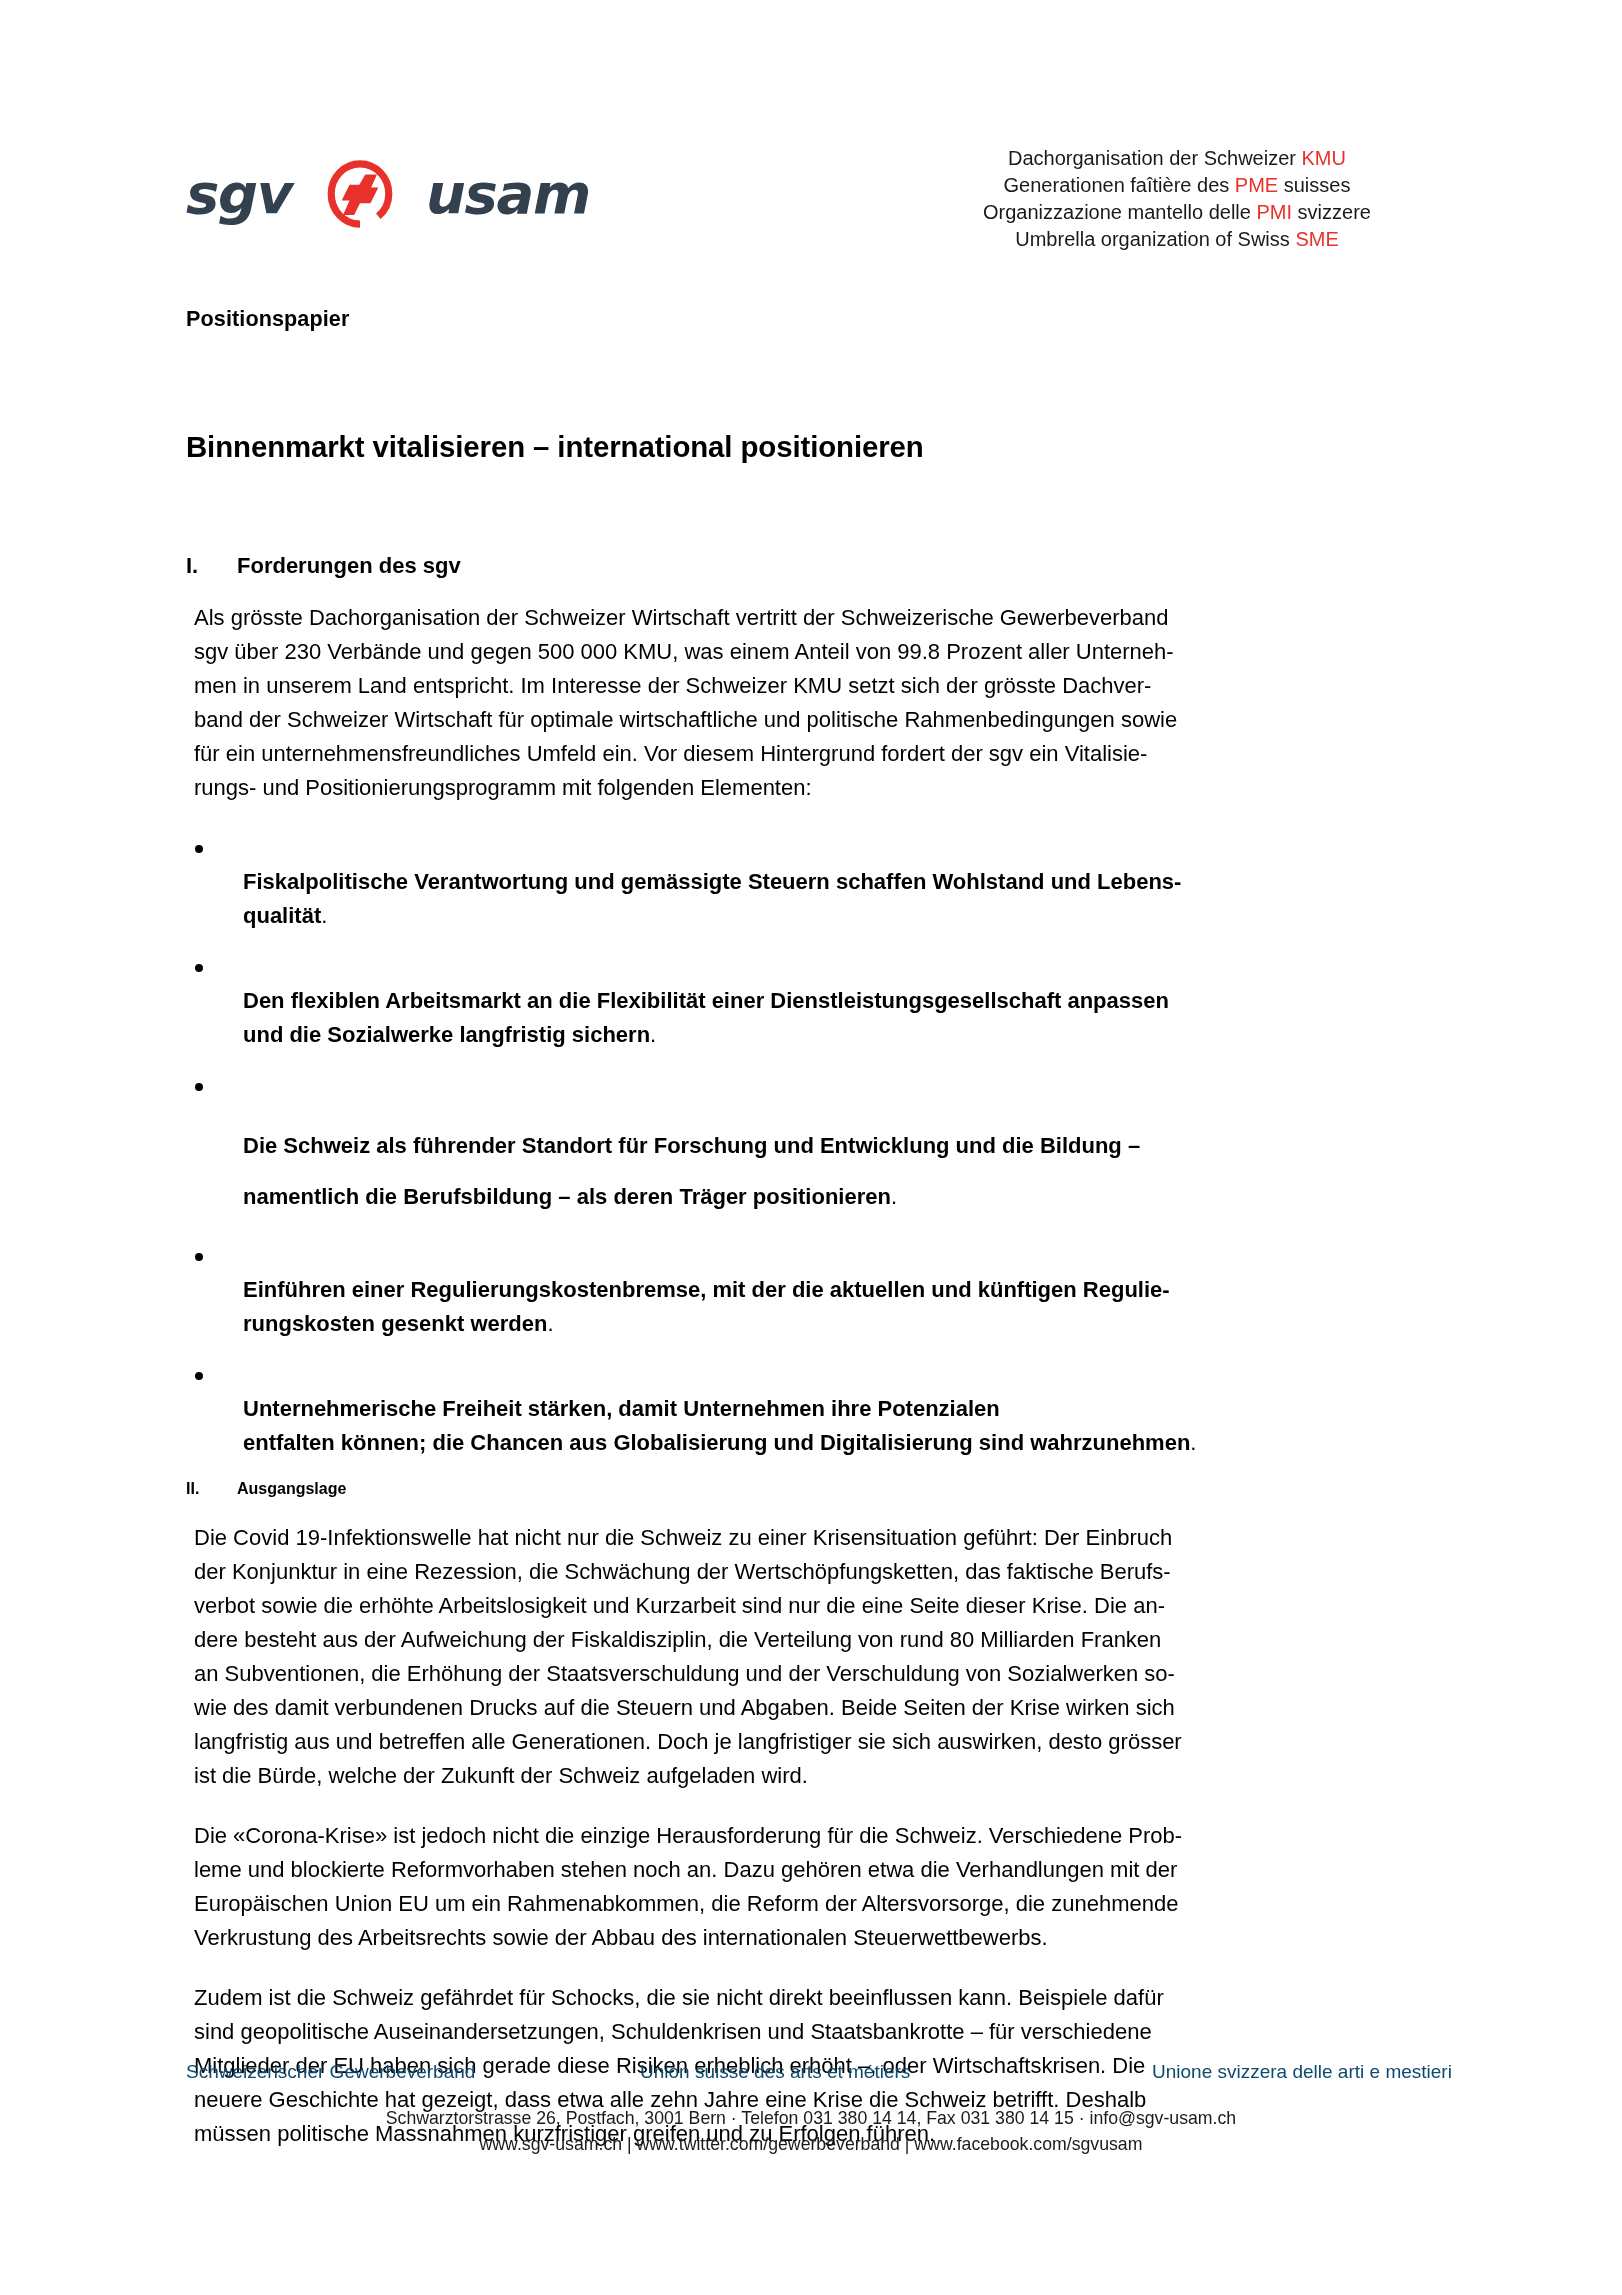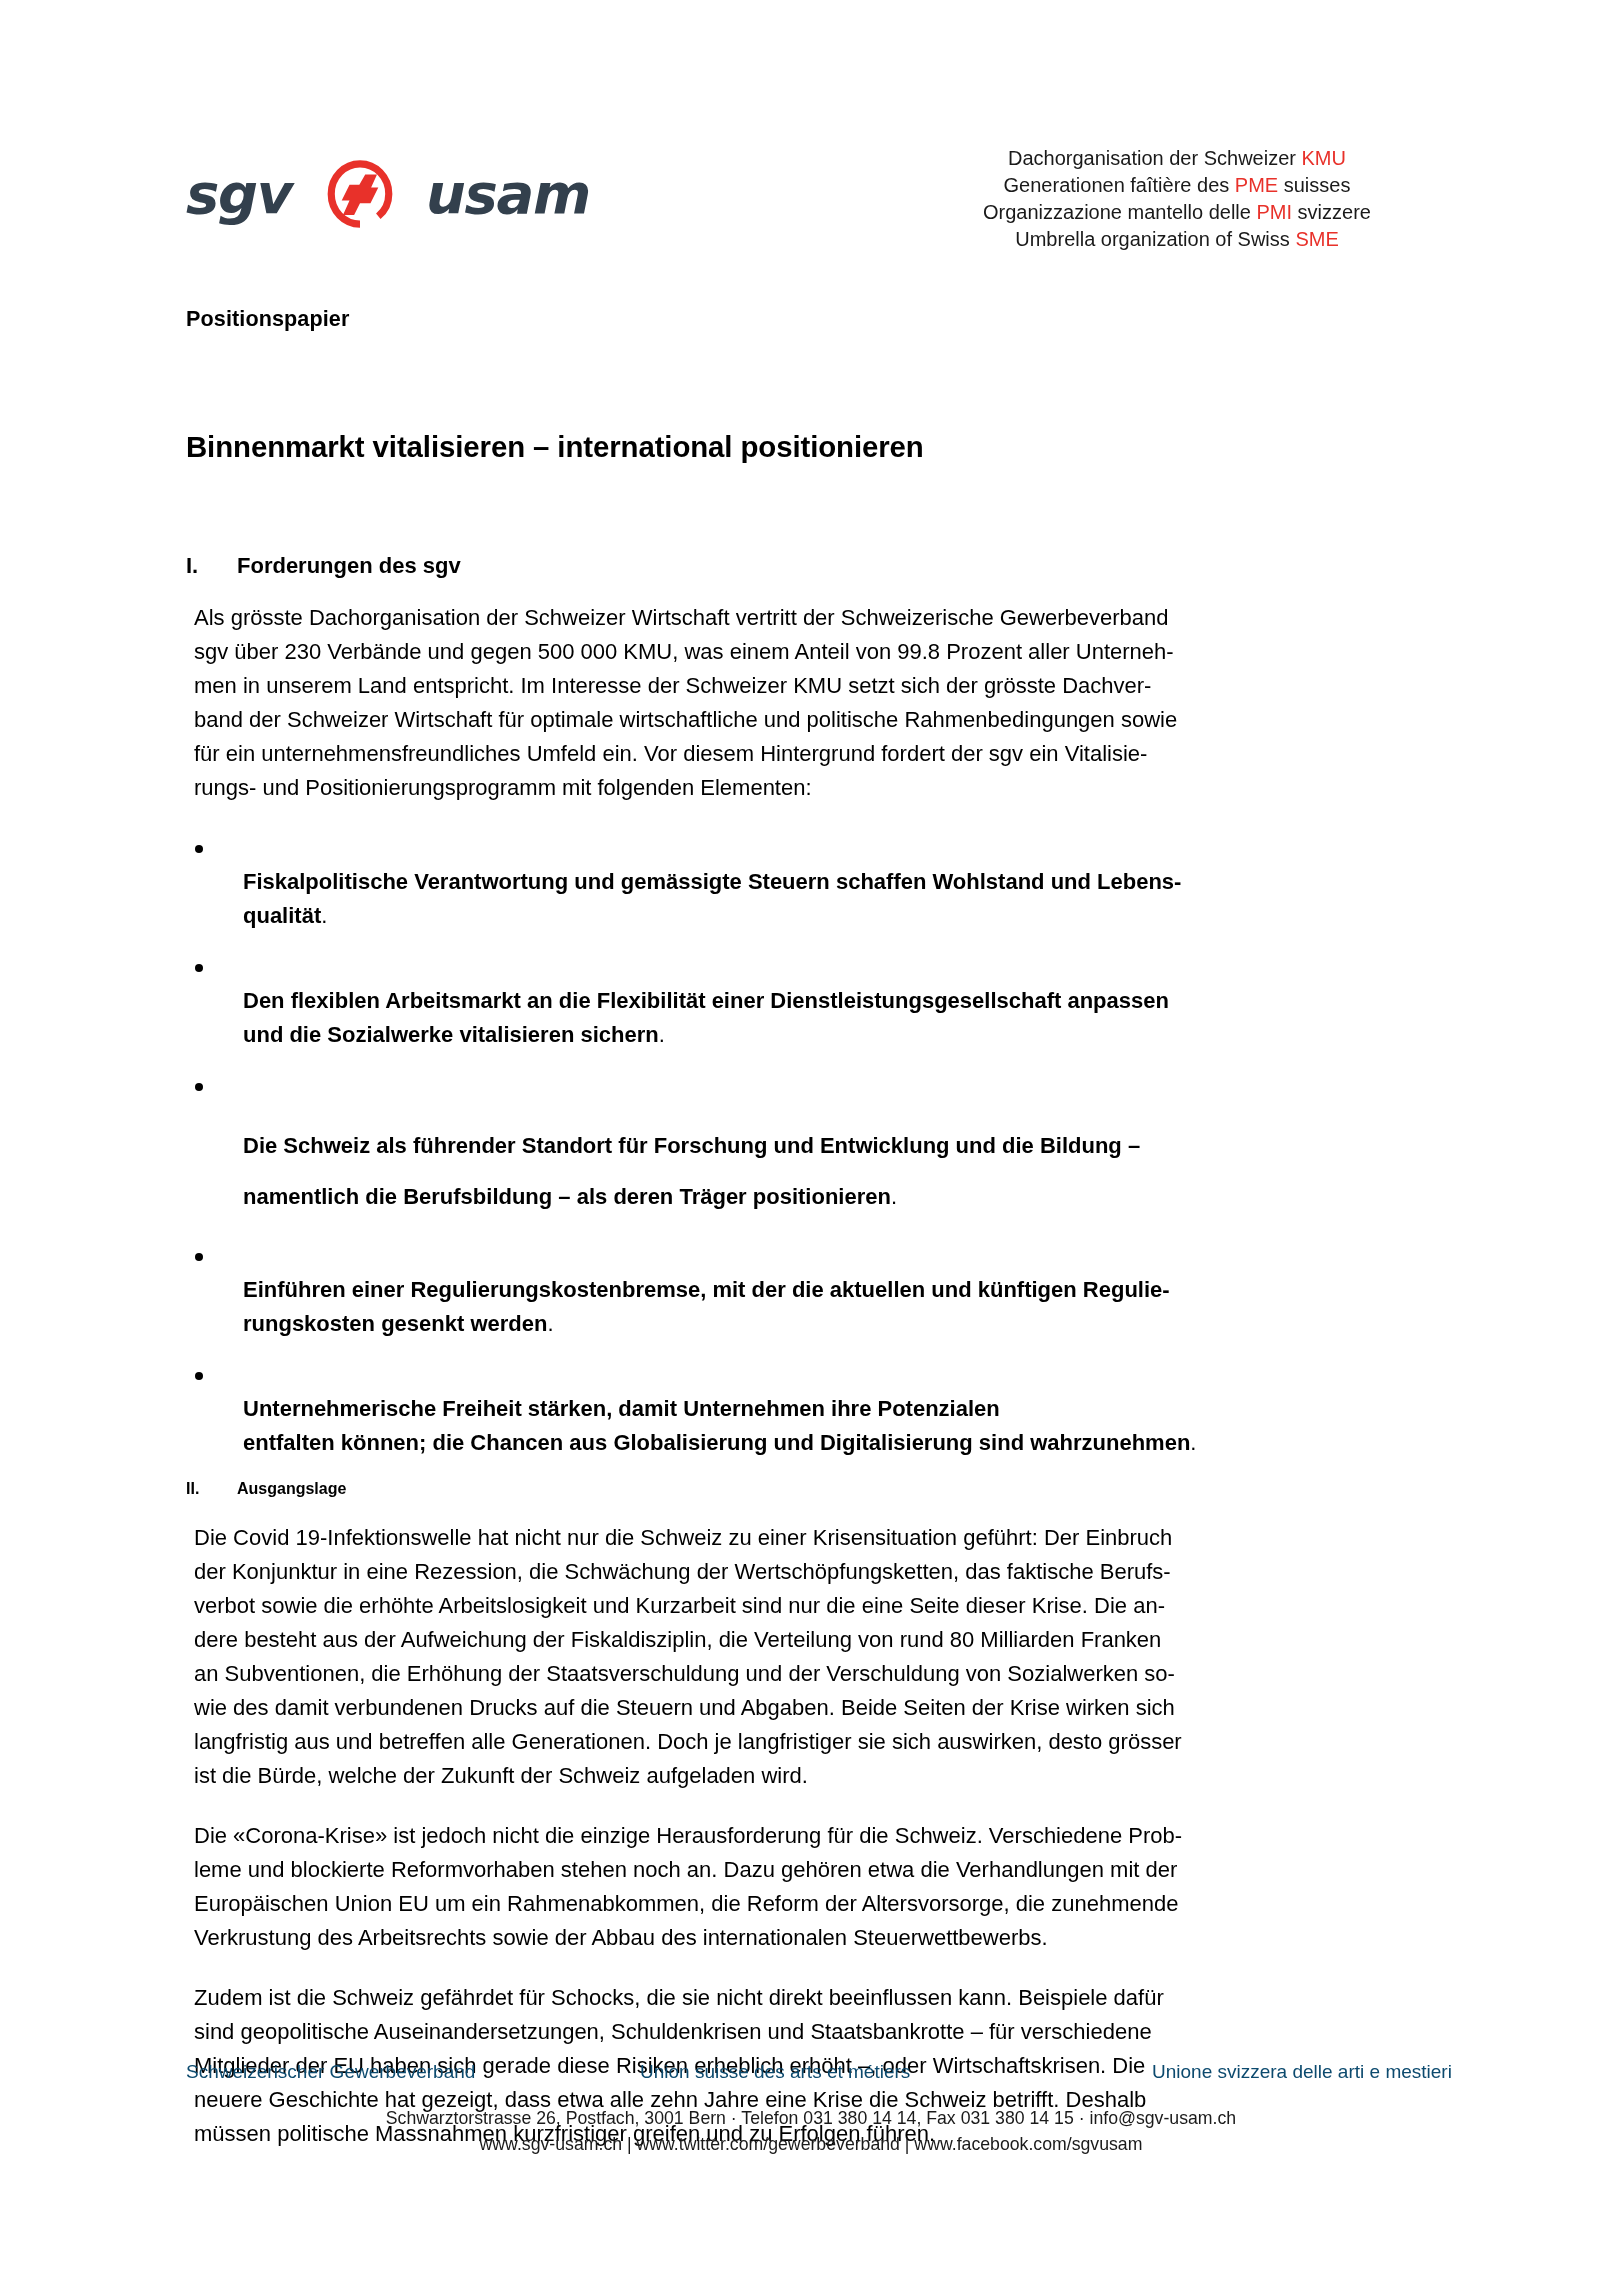--- a/index.html
+++ b/index.html
@@ -239,21 +239,21 @@
 für ein unternehmensfreundliches Umfeld ein. Vor diesem Hintergrund fordert der sgv ein Vitalisie-
 rungs- und Positionierungsprogramm mit folgenden Elementen:</p>
 
     <ul class="bullets">
       <li>
         <span class="dot"></span><span>Fiskalpolitische Verantwortung und gemässigte Steuern schaffen Wohlstand und Lebens-
 qualität</span><span class="tail">.</span>
       </li>
       <li>
         <span class="dot"></span><span>Den flexiblen Arbeitsmarkt an die Flexibilität einer Dienstleistungsgesellschaft anpassen
-und die Sozialwerke vitalisieren sichern</span><span class="tail">.</span>
+und die Sozialwerke langfristig sichern</span><span class="tail">.</span>
       </li>
       <li class="loose">
         <span class="dot"></span><span>Die Schweiz als führender Standort für Forschung und Entwicklung und die Bildung –
 namentlich die Berufsbildung – als deren Träger positionieren</span><span class="tail">.</span>
       </li>
       <li>
         <span class="dot"></span><span>Einführen einer Regulierungskostenbremse, mit der die aktuellen und künftigen Regulie-
 rungskosten gesenkt werden</span><span class="tail">.</span>
       </li>
       <li>

